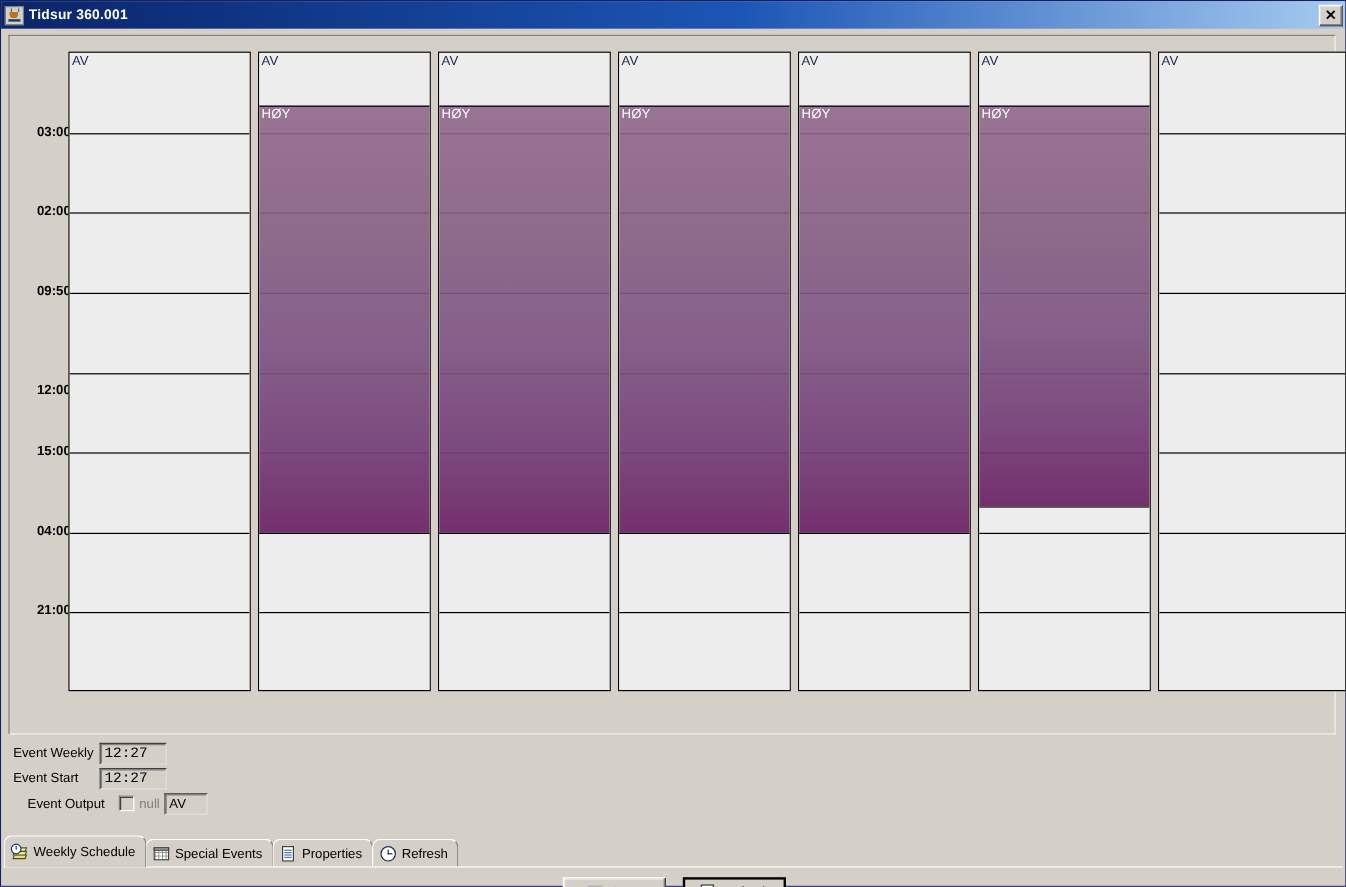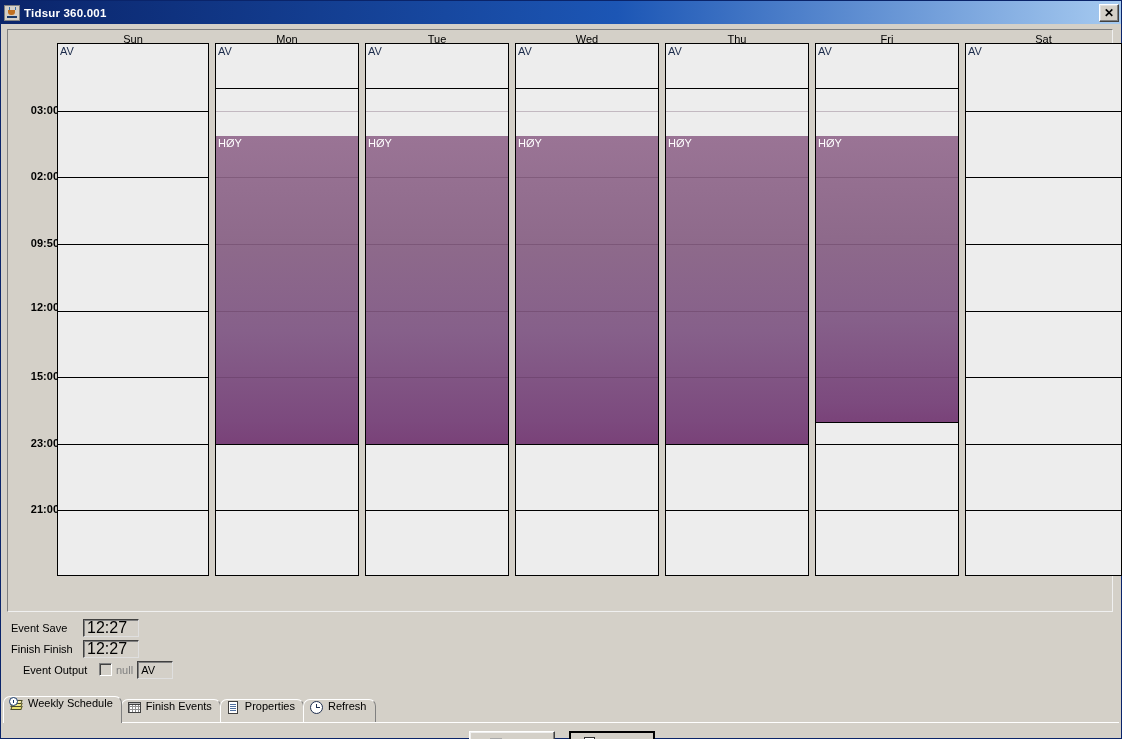--- a/index.html
+++ b/index.html
@@ -167,21 +167,20 @@
   .block {
     position: absolute;
     left: 0; right: 0;
     overflow: hidden;
   }
   .block-off {
     background: #ededed;
   }
   .block-on {
     background: linear-gradient(to bottom, #9a7495 0%, #8e6a8b 30%, #86608a 55%, #7c4a7e 80%, #74306d 100%);
-    margin-top: 48px;
   }
   .block-label {
     position: absolute;
     left: 2px; top: 1px;
     font-size: 11px;
     line-height: 12px;
     white-space: nowrap;
   }
   .label-dark { color: #1b2a4a; }
   .label-light { color: #ffffff; }
@@ -209,22 +208,22 @@
   .text-field {
     background: #d4d0c8;
     border: 1px solid #404040;
     border-right-color: #dfdfdf;
     border-bottom-color: #dfdfdf;
     box-shadow: inset 1px 1px 0 #808080;
     box-sizing: border-box;
     height: 18px;
     line-height: 16px;
     padding: 0 3px;
-    font-family: Liberation Sans, sans-serif;
-    font-size: 16px;
+    font-family: Liberation Mono, monospace;
+    font-size: 12px;
     color: #000000;
   }
   .tf-time { width: 56px; }
   .tf-output {
     width: 36px;
     font-family: "Liberation Sans", sans-serif;
     font-size: 11px;
     margin-left: 4px;
   }
   .checkbox {
@@ -253,20 +252,21 @@
   }
   .tab {
     height: 24px;
     background: #d4d0c8;
     border: 1px solid #ffffff;
     border-right-color: #808080;
     border-bottom: none;
     border-radius: 7px 7px 0 0;
     box-sizing: border-box;
     display: flex;
+    align-items: center;
     padding: 0 8px 0 5px;
     margin-right: -1px;
     font-size: 11px;
     color: #000000;
     position: relative;
     cursor: default;
   }
   .tab.active {
     height: 27px;
     background: #d4d0c8;
@@ -446,41 +446,32 @@
       <div class="cup"></div>
       <div class="saucer"></div>
     </div>
     <div class="title-text">Tidsur 360.001</div>
     <div class="title-close">✕</div>
   </div>
 
   <div class="content">
 
     <div class="sched-outer">
-      <div class="day-headers" id="day-headers">
-          <div class="day-header" style="left: 49px; width: 152px;">Sun</div>
-          <div class="day-header" style="left: 207px; width: 144px;">Mon</div>
-          <div class="day-header" style="left: 357px; width: 144px;">Tue</div>
-          <div class="day-header" style="left: 507px; width: 144px;">Wed</div>
-          <div class="day-header" style="left: 657px; width: 144px;">Thu</div>
-          <div class="day-header" style="left: 807px; width: 144px;">Fri</div>
-          <div class="day-header" style="left: 957px; width: 157px;">Sat</div>
-        </div>
       <div class="time-labels" id="time-labels">
           <div class="time-label" style="top: 74.625px;">03:00</div>
           <div class="time-tick" style="top: 79.625px; left: 50px; width: 6px;"></div>
           <div class="time-label" style="top: 141.25px;">02:00</div>
           <div class="time-tick" style="top: 146.25px; left: 50px; width: 6px;"></div>
           <div class="time-label" style="top: 207.875px;">09:50</div>
           <div class="time-tick" style="top: 212.875px; left: 50px; width: 6px;"></div>
-          <div class="time-label" style="top: 272px; text-align: center;">12:00</div>
+          <div class="time-label" style="top: 290px; text-align: center;">12:00</div>
           <div class="time-tick" style="top: 279.5px; left: 50px; width: 6px;"></div>
           <div class="time-label" style="top: 341.125px;">15:00</div>
           <div class="time-tick" style="top: 346.125px; left: 50px; width: 6px;"></div>
-          <div class="time-label" style="top: 407.75px;">23:00</div>
+          <div class="time-label" style="top: 407.75px;">04:00</div>
           <div class="time-tick" style="top: 412.75px; left: 50px; width: 6px;"></div>
           <div class="time-label" style="top: 474.375px;">21:00</div>
           <div class="time-tick" style="top: 479.375px; left: 50px; width: 6px;"></div>
         </div>
       <div id="day-columns">
           <div class="day-col" style="left: 49px; top: 13px; width: 152px; height: 533px;">
             <div class="block block-off" style="top: 0px; height: 533px;">
               <div class="block-label label-dark">AV</div>
             </div>
             <div class="hour-line" style="top: 66.625px;"></div>
@@ -591,25 +582,25 @@
             <div class="hour-line" style="top: 266.5px;"></div>
             <div class="hour-line" style="top: 333.125px;"></div>
             <div class="hour-line" style="top: 399.75px;"></div>
             <div class="hour-line" style="top: 466.375px;"></div>
           </div>
         </div>
     </div>
 
     <div class="fields">
       <div class="field-row">
-        <span class="field-label lbl-start">Event Save</span>
+        <span class="field-label lbl-start">Event Weekly</span>
         <span class="text-field tf-time">12:27</span>
       </div>
       <div class="field-row">
-        <span class="field-label lbl-finish">Finish Finish</span>
+        <span class="field-label lbl-finish">Event Start</span>
         <span class="text-field tf-time">12:27</span>
       </div>
       <div class="field-row">
         <span class="field-label lbl-output">Event Output</span>
         <span class="checkbox"></span>
         <span class="cb-label">null</span>
         <span class="text-field tf-output">AV</span>
       </div>
     </div>
 
@@ -621,21 +612,21 @@
             <span class="l3"></span>
             <span class="clock"></span>
           </span>
           <span class="tab-label">Weekly Schedule</span>
         </div>
         <div class="tab">
           <span class="tab-ico ico-grid">
             <span class="g"></span>
             <span class="gh"></span>
           </span>
-          <span class="tab-label">Finish Events</span>
+          <span class="tab-label">Special Events</span>
         </div>
         <div class="tab">
           <span class="tab-ico ico-doc">
             <span class="d"></span>
             <span class="dl"></span>
             <span class="dl"></span>
             <span class="dl"></span>
             <span class="dl"></span>
           </span>
           <span class="tab-label">Properties</span>

